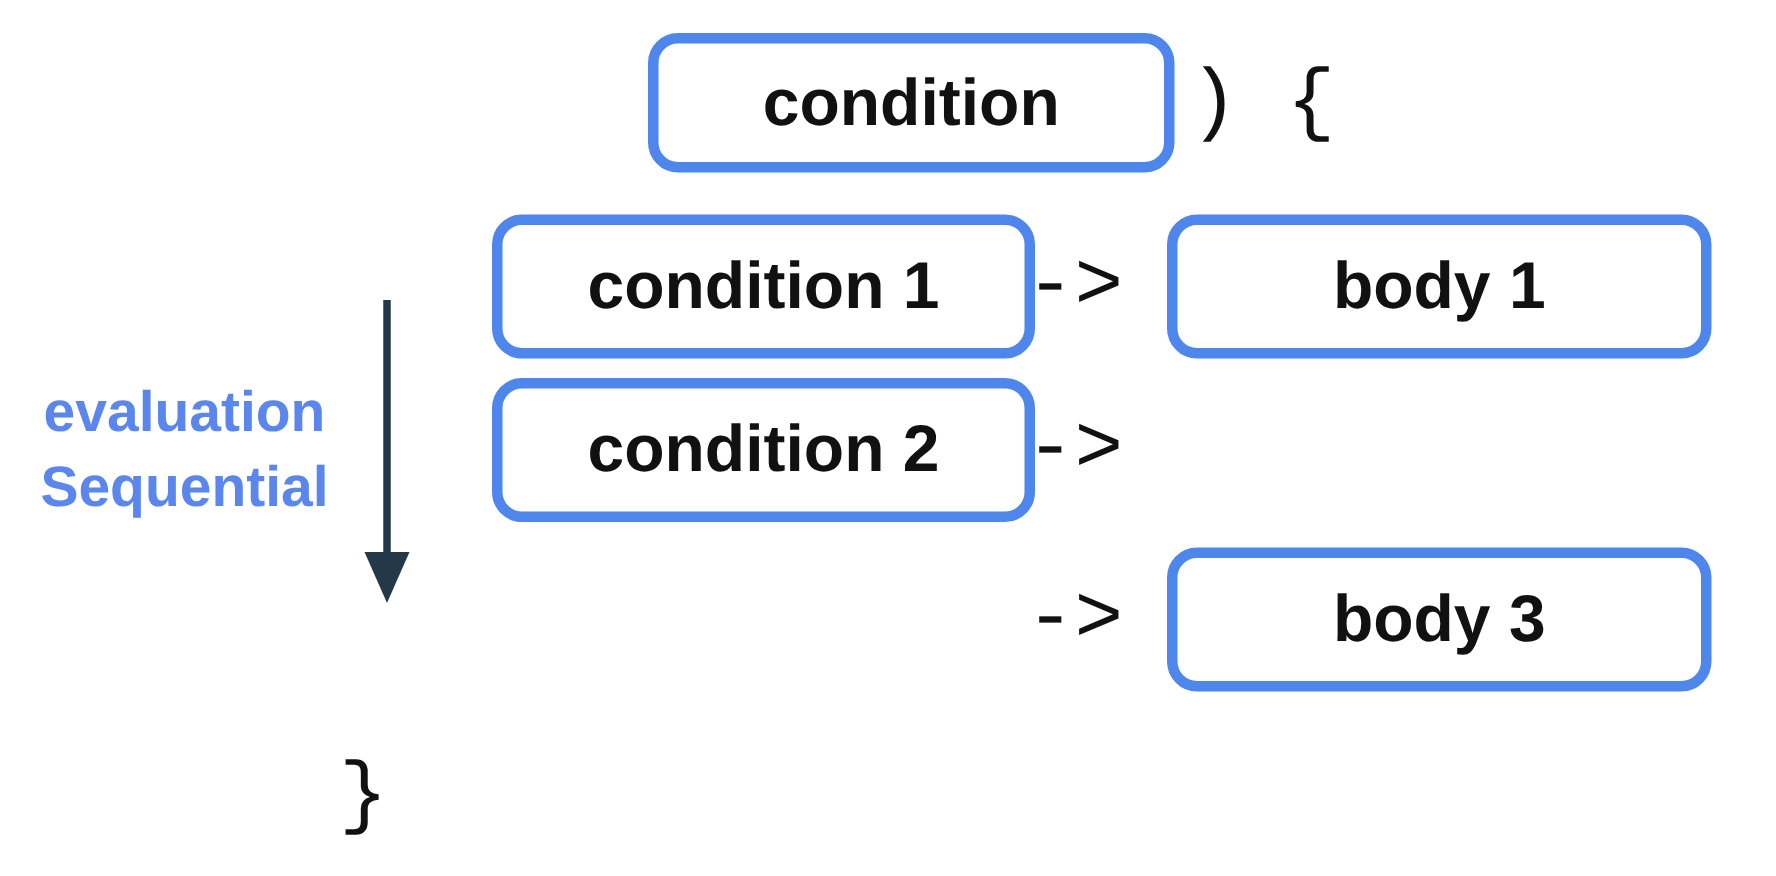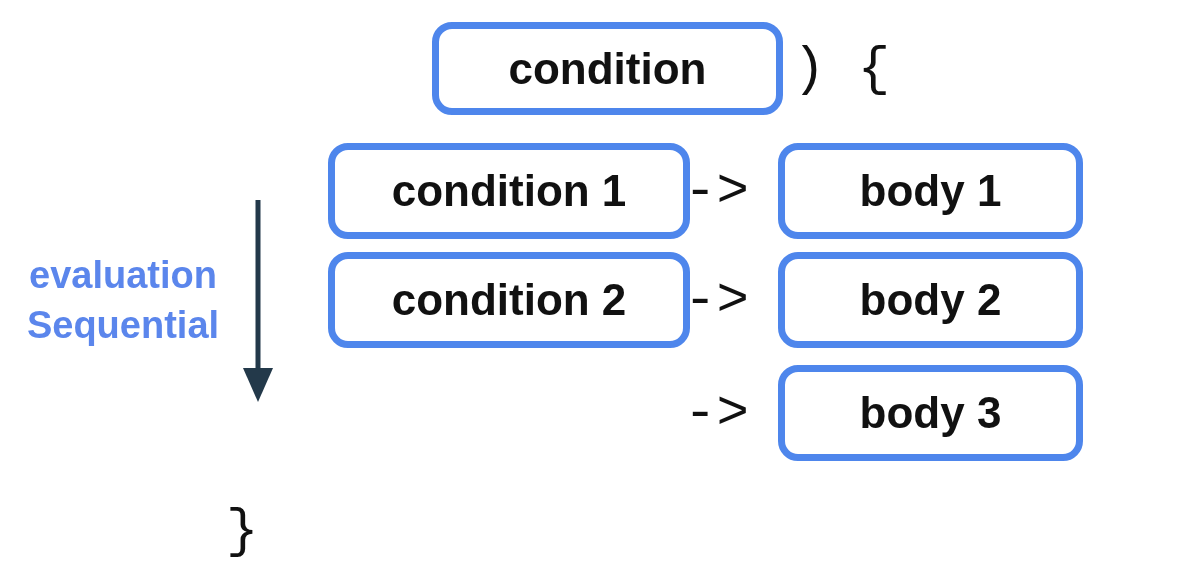--- a/index.html
+++ b/index.html
@@ -35,21 +35,21 @@
   }
   .box-label {
     font-family: "Liberation Sans", sans-serif;
     font-weight: 700;
     font-size: 44px;
     color: #111111;
     white-space: nowrap;
   }
   .param-box   { left: 432px; top: 22px;  width: 351px; height: 93px; }
   .cond-box    { left: 296px; width: 362px; height: 96px; margin-left: 32px; }
-  .body-box    { left: 778px; width: 305px; height: 96px; }
+  .body-box    { left: 778px; width: 363px; height: 96px; }
   .row-0 { top: 143px; }
   .row-1 { top: 252px; text-align: right; }
   .row-2 { top: 365px; }
   .arrow-token {
     position: absolute;
     left: 684px;
     width: 90px;
     height: 96px;
     display: flex;
     align-items: center;
@@ -96,23 +96,20 @@
   </div>
   <span class="arrow-token row-0" style="top:143px;">-&gt;</span>
   <div class="box body-box row-0">
     <span class="box-label">body 1</span>
   </div>
 
   <div class="box cond-box row-1">
     <span class="box-label">condition 2</span>
   </div>
   <span class="arrow-token row-1" style="top:252px;">-&gt;</span>
-  <div class="box body-box row-1">
-    <span class="box-label">body 2</span>
-  </div>
 
   <span class="arrow-token row-2" style="top:365px;">-&gt;</span>
   <div class="box body-box row-2">
     <span class="box-label">body 3</span>
   </div>
 
   <div id="side-note">
     <div>evaluation</div>
     <div>Sequential</div>
   </div>

